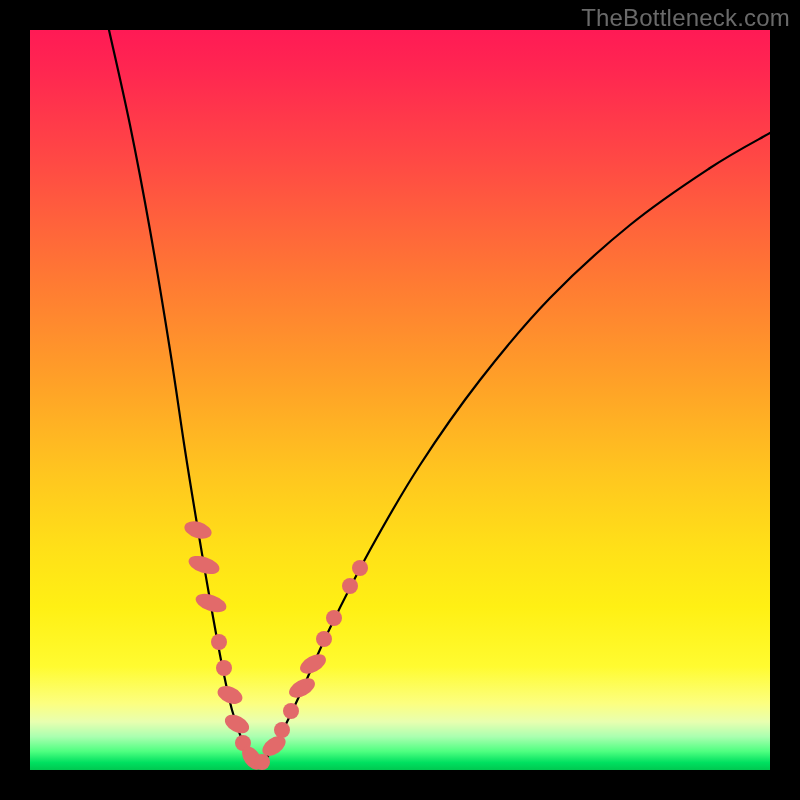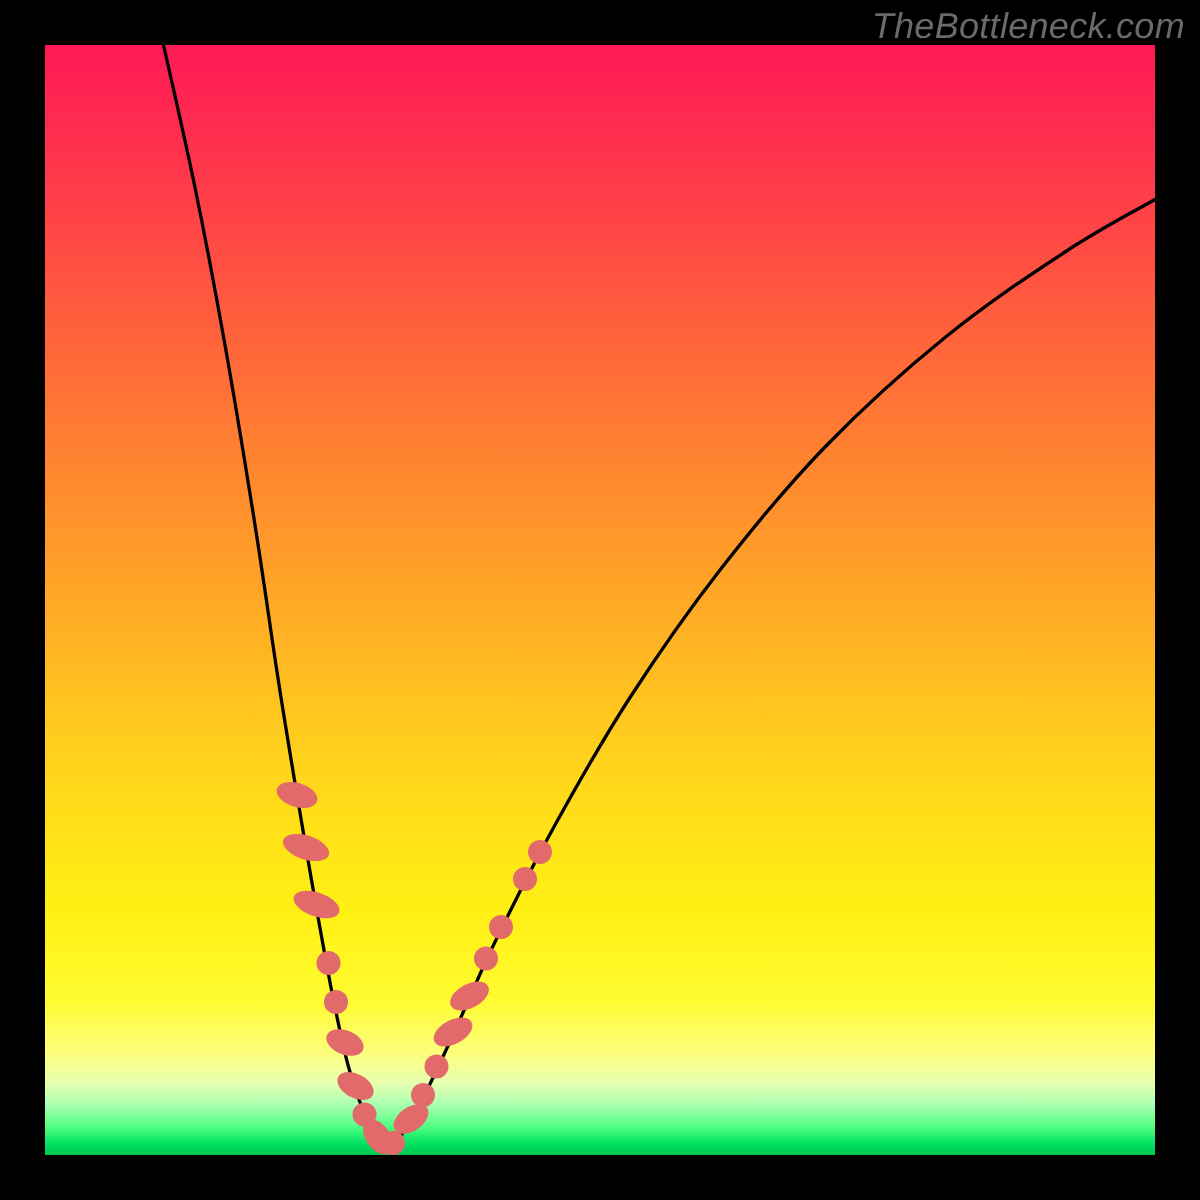--- a/index.html
+++ b/index.html
@@ -47,21 +47,20 @@
   }
   .watermark {
     position: absolute;
     top: 4px;
     right: 10px;
     color: #6a6a6a;
     font-size: 24px;
     font-weight: 400;
     letter-spacing: 0.2px;
     user-select: none;
-    font-style: italic;
   }
   svg.curve {
     position: absolute;
     inset: 0;
     width: 100%;
     height: 100%;
   }
   .curve-path {
     fill: none;
     stroke: #000;

